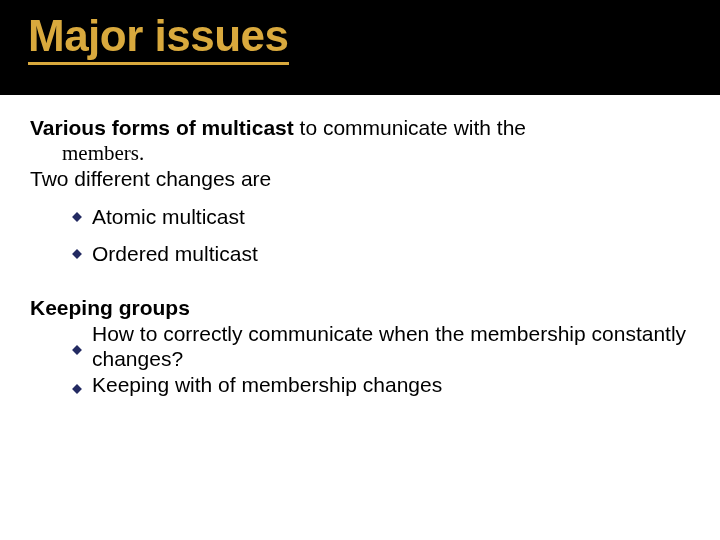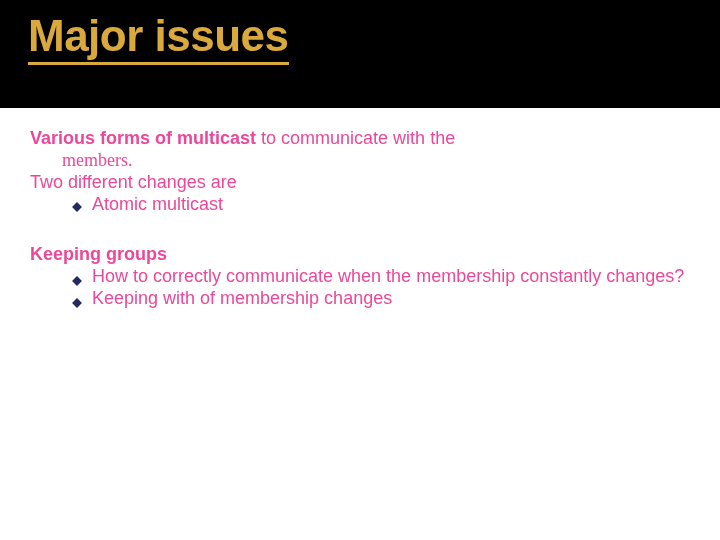--- a/index.html
+++ b/index.html
@@ -6,47 +6,48 @@
   body {
     width: 720px;
     height: 540px;
     background: #ffffff;
     font-family: Arial, Helvetica, sans-serif;
     overflow: hidden;
   }
   .title-bar {
     background: #000000;
     padding: 12px 28px 14px 28px;
-    height: 108px;
+    height: 95px;
     display: flex;
     align-items: flex-start;
   }
   .title-text {
     color: #d9a93d;
     font-size: 44px;
     font-weight: 700;
     letter-spacing: -0.5px;
     border-bottom: 3px solid #d9a93d;
     padding-bottom: 2px;
     line-height: 1.1;
   }
   .content {
     padding: 20px 30px 0 30px;
-    color: #ec4899;
-    font-size: 18px;
+    color: #000000;
+    font-size: 21px;
     line-height: 1.22;
   }
   .block { margin-bottom: 28px; }
   .bold { font-weight: 700; }
   .sub-indent { padding-left: 32px; font-family: Liberation Serif, serif; }
   .line { display: block; }
   .bullet-row {
     display: flex;
     align-items: flex-start;
     padding-left: 42px;
+    margin-top: 12px;
   }
   .bullet-row-tight {
     display: flex;
     align-items: center;
     padding-left: 42px;
   }
   .bullet-icon {
     display: inline-block;
     width: 10px;
     height: 10px;
@@ -74,20 +75,28 @@
     <span class="line">Two different changes are</span>
 
     <div class="bullet-row">
       <span class="bullet-icon">
         <svg viewBox="0 0 10 10" width="10" height="10">
             <rect x="1.5" y="1.5" width="7" height="7" fill="#232a62" transform="rotate(45 5 5)"></rect>
           </svg>
       </span>
       <span class="bullet-text">Atomic multicast</span>
     </div>
+    <div class="bullet-row">
+      <span class="bullet-icon">
+        <svg viewBox="0 0 10 10" width="10" height="10">
+            <rect x="1.5" y="1.5" width="7" height="7" fill="#232a62" transform="rotate(45 5 5)"></rect>
+          </svg>
+      </span>
+      <span class="bullet-text">Ordered multicast</span>
+    </div>
   </div>
 
   <div class="block">
     <span class="line bold">Keeping groups</span>
 
     <div class="bullet-row-tight">
       <span class="bullet-icon">
         <svg viewBox="0 0 10 10" width="10" height="10">
             <rect x="1.5" y="1.5" width="7" height="7" fill="#232a62" transform="rotate(45 5 5)"></rect>
           </svg>

